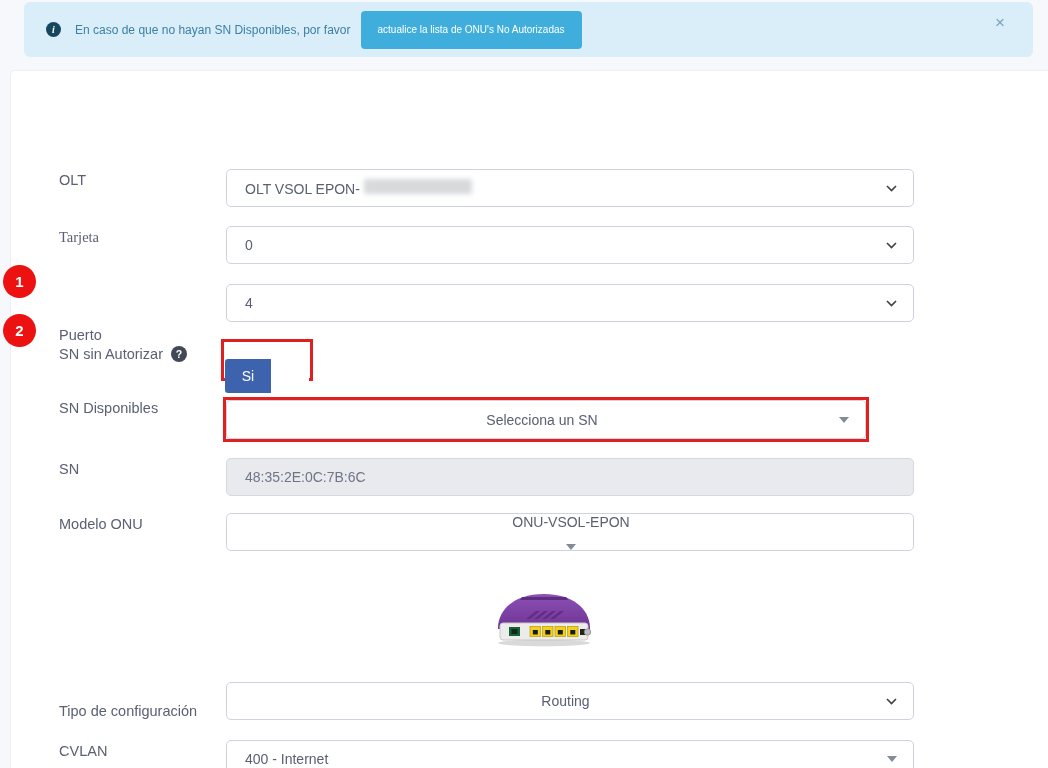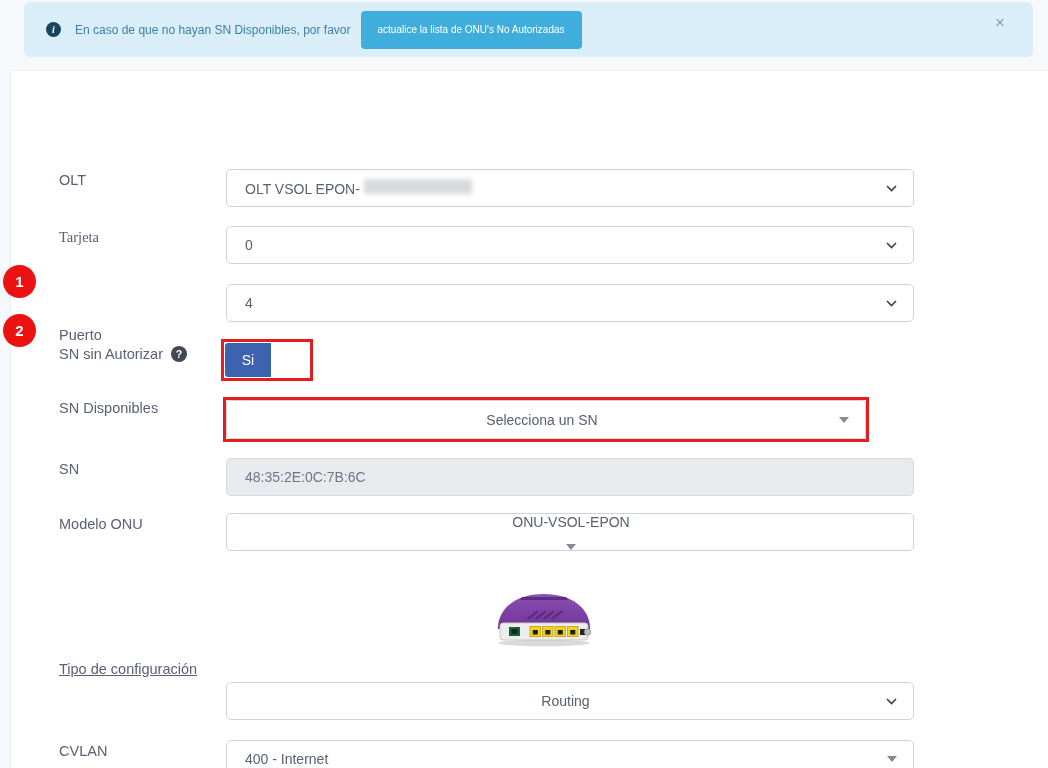--- a/index.html
+++ b/index.html
@@ -70,21 +70,21 @@
     display:inline-block; width:108px; height:15px; margin-left:4px;
     background:#d8d9db; border-radius:2px; filter:blur(2.5px);
   }
 
   
   .hl-frame { position:absolute; border:3px solid #e02020; background:#fff; }
   .frame-toggle { left:210px; top:268px; width:92px; height:42px; padding:1px; }
   .frame-sn { left:212px; top:326px; width:646px; height:45px; }
   .frame-sn .ctrl { position:static; width:640px; height:39px; border-radius:4px;text-align:center; }
 
-  .toggle { width:84px; height:34px; display:flex; background:#fff; }
+  .toggle { width:84px; height:34px; display:flex; background:#fff;margin-top:16px; }
   .toggle-on {
     width:46px; height:34px; background:#3d63af; color:#fff; font-size:14px;
     display:flex; align-items:center; justify-content:center; border-radius:3px 0 0 3px;
   }
   .toggle-off { flex:1; background:#fff; }
 
   .badge {
     position:absolute; width:33px; height:33px; border-radius:50%;
     background:#ec1212; color:#fff; font-size:15px; font-weight:bold;
     display:flex; align-items:center; justify-content:center; z-index:5;
@@ -196,21 +196,21 @@
         <rect x="48.8" y="51" width="5" height="4.5" fill="#1a1a1a"></rect>
         <rect x="61.3" y="51" width="5" height="4.5" fill="#1a1a1a"></rect>
         <rect x="73.8" y="51" width="5" height="4.5" fill="#1a1a1a"></rect>
         <rect x="86.3" y="51" width="5" height="4.5" fill="#1a1a1a"></rect>
       </g>
       <rect x="96" y="50" width="5.5" height="6" fill="#222222"></rect>
       <circle cx="103.5" cy="53" r="3.2" fill="#bdbdbd" stroke="#8a8a8a" stroke-width="0.8"></circle>
     </svg>
   </div>
 
-  <span class="field-label" style="top:590px;text-decoration:underline;">Tipo de configuración</span>
+  <span class="field-label" style="top:632px;">Tipo de configuración</span>
   <div class="ctrl" style="top:611px;text-align:center;">
     <span class="grow">Routing</span>
     <span class="chevron">
       <svg width="11" height="7" viewBox="0 0 11 7">
           <polyline points="1,1 5.5,5.5 10,1" fill="none" stroke="#3c4043" stroke-width="1.6"></polyline>
         </svg>
     </span>
   </div>
 
   <span class="field-label" style="top:672px;">CVLAN</span>

